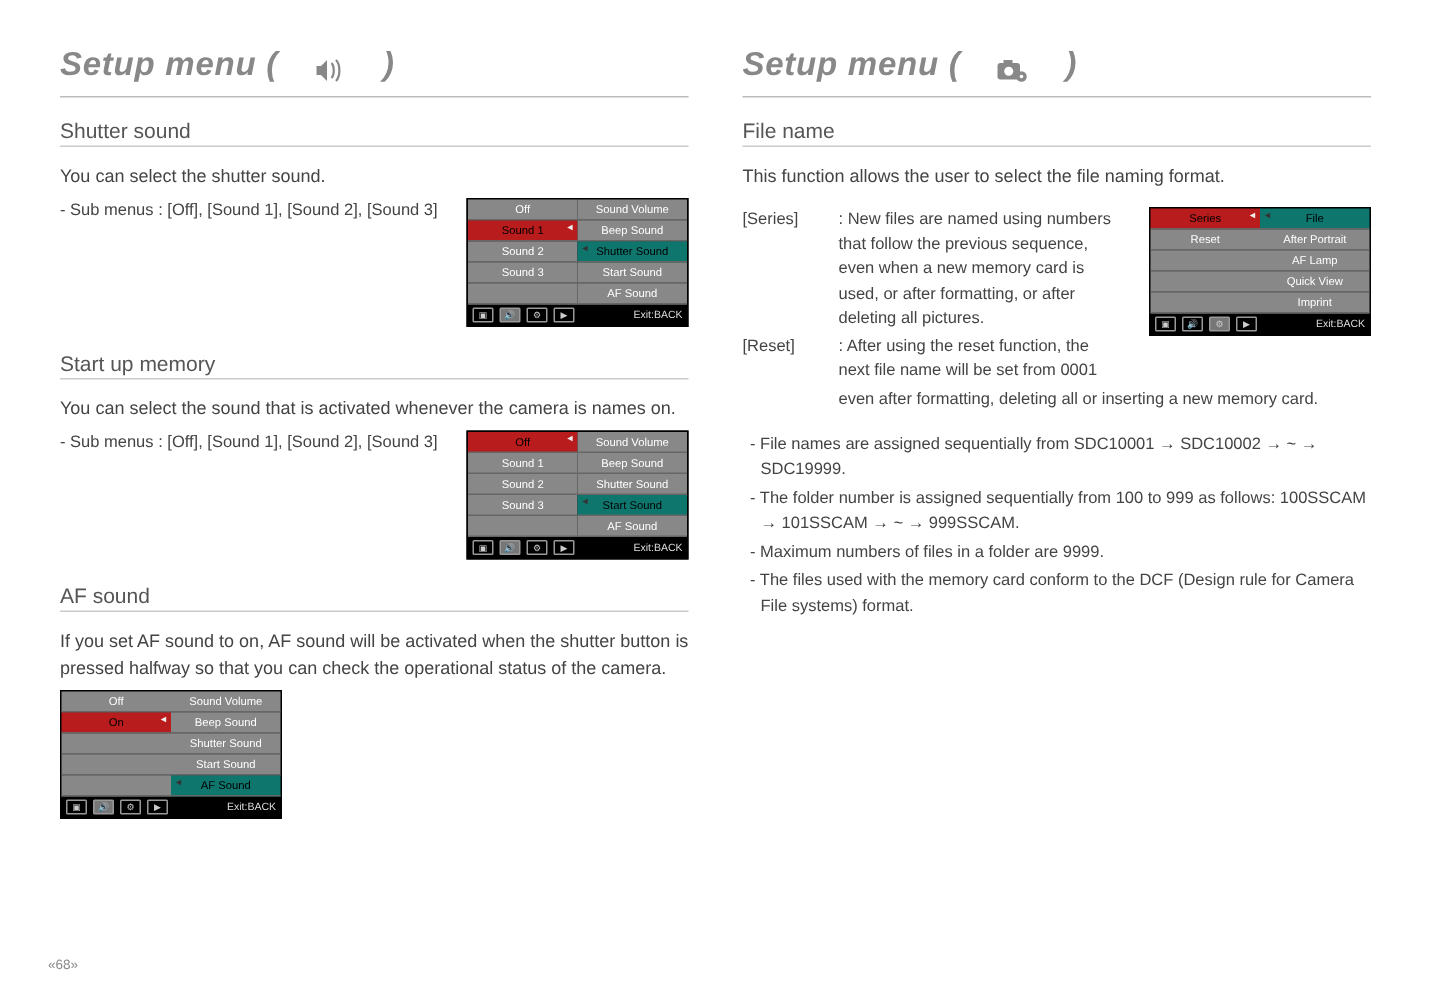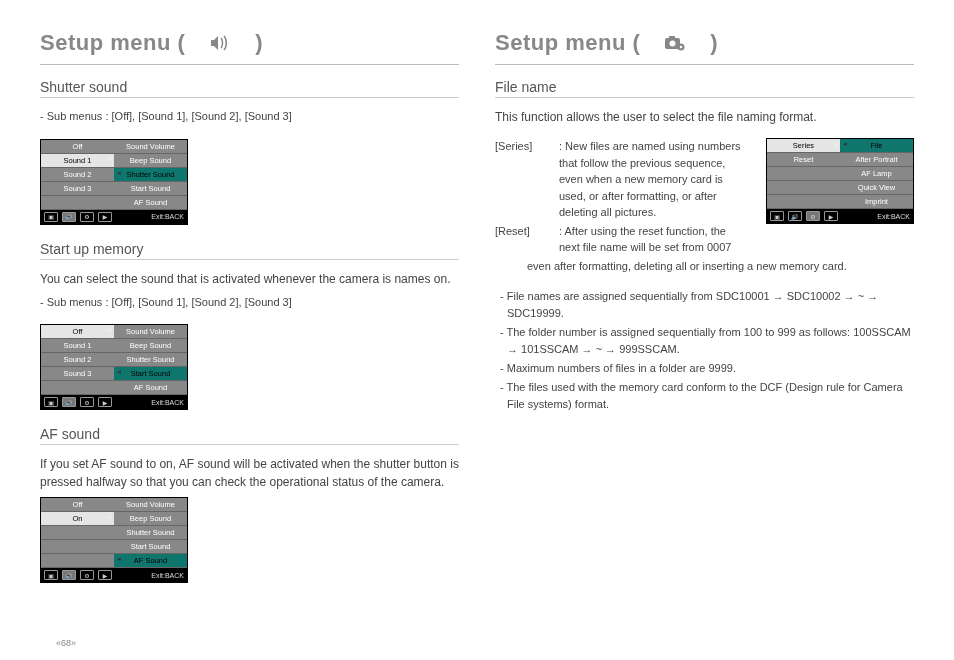--- a/index.html
+++ b/index.html
@@ -8,34 +8,34 @@
     height: 660px;
     font-family: Arial, Helvetica, sans-serif;
     background: #fff;
     color: #333;
     position: relative;
     padding: 30px 40px 20px 40px;
     display: flex;
     gap: 36px;
   }
   .column { flex: 1; display: flex; flex-direction: column; }
-  .title-row { display: flex; align-items: center; gap: 24px; margin-bottom: 4px; }
+  .title-row { display: flex; align-items: flex-end; gap: 24px; margin-bottom: 4px; font-style: italic; }
   .page-title {
     font-size: 22px;
     font-weight: bold;
     color: #888;
     letter-spacing: 0.5px;
   }
   .title-icon { display: inline-flex; align-items: center; }
   .title-sep { border: none; border-top: 1px solid #bbb; margin: 4px 0 14px 0; }
   .section-heading { font-size: 14px; color: #555; margin-bottom: 2px; font-weight: 400; }
   .section-sep { border: none; border-top: 1px solid #ccc; margin-bottom: 10px; }
   .body-text { font-size: 12px; color: #444; line-height: 1.5; margin-bottom: 6px; }
   .sub-text { font-size: 11px; color: #444; line-height: 1.5; }
-  .section-block { display: flex; gap: 14px; align-items: flex-start; margin-bottom: 16px; flex-direction: column; }
+  .section-block { display: flex; gap: 14px; align-items: flex-start; margin-bottom: 16px; }
   .section-block .textcol { flex: 1; }
   .menu-box {
     width: 148px;
     background: #000;
     border: 1px solid #000;
     font-size: 8px;
     color: #fff;
   }
   .menu-body { display: flex; }
   .menu-col { flex: 1; display: flex; flex-direction: column; }
@@ -43,21 +43,21 @@
     background: #888;
     color: #fff;
     text-align: center;
     padding: 2px 0;
     border-bottom: 1px solid #666;
     font-size: 7.5px;
     white-space: nowrap;
     overflow: hidden;
     position: relative;
   }
-  .menu-item.selected { background: #e5e5e5; color: #000; }
+  .menu-item.selected { background: #b91c1c; color: #000; }
   .menu-item.active-right { background: #0f766e; color: #000; }
   .arrow-left::before {
     content: "◄";
     position: absolute;
     left: 2px;
     font-size: 6px;
     color: #333;
   }
   .arrow-right-small::after {
     content: "◄";
@@ -96,21 +96,21 @@
   .notes-list li {
     list-style: none;
     text-indent: -7px;
     padding-left: 12px;
     margin-bottom: 2px;
   }
   .notes-list li::before { content: "- "; }
   .page-number {
     position: absolute;
     bottom: 12px;
-    left: 56px;
+    left: 32px;
     font-size: 9px;
     color: #888;
   }
   .filename-block { display: flex; gap: 20px; align-items: flex-start; }
   .filename-block .deftext { flex: 1; }
 </style>
 </head>
 <body>
 
 <div class="column">
@@ -122,20 +122,21 @@
           <path d="M12 4c2 2 2 8 0 10M15 2c3 3 3 11 0 14" stroke="#888" stroke-width="1.5" fill="none"></path>
         </svg>
     </span>
     <span class="page-title">)</span>
   </div>
   <hr class="title-sep">
 
   <div>
     <div class="section-heading">Shutter sound</div>
     <hr class="section-sep">
+    <div class="body-text">You can select the shutter sound.</div>
     <div class="section-block">
       <div class="textcol">
         <div class="sub-text">- Sub menus : [Off], [Sound 1], [Sound 2], [Sound 3]</div>
       </div>
       <div class="menu-box">
           <div class="menu-body">
             <div class="menu-col">
               <div class="menu-item">Off</div>
               <div class="menu-item selected arrow-right-small">Sound 1</div>
               <div class="menu-item">Sound 2</div>
@@ -256,21 +257,21 @@
     <div class="body-text">This function allows the user to select the file naming format.</div>
 
     <div class="filename-block" style="margin-top:12px;">
       <div class="deftext def-list">
         <div class="def-row">
           <div class="def-term">[Series]</div>
           <div class="def-desc">: New files are named using numbers that follow the previous sequence, even when a new memory card is used, or after formatting, or after deleting all pictures.</div>
         </div>
         <div class="def-row">
           <div class="def-term">[Reset]</div>
-          <div class="def-desc">: After using the reset function, the next file name will be set from 0007</div>
+          <div class="def-desc">: After using the reset function, the next file name will be set from 0001</div>
         </div>
       </div>
       <div class="menu-box">
           <div class="menu-body">
             <div class="menu-col">
               <div class="menu-item selected arrow-right-small">Series</div>
               <div class="menu-item">Reset</div>
               <div class="menu-item" style="background: rgb(136, 136, 136);">&nbsp;</div>
               <div class="menu-item" style="background: rgb(136, 136, 136);">&nbsp;</div>
               <div class="menu-item" style="background: rgb(136, 136, 136);">&nbsp;</div>
@@ -286,21 +287,21 @@
           <div class="menu-footer">
             <span class="footer-icon">▣</span>
             <span class="footer-icon">🔊</span>
             <span class="footer-icon active">⚙</span>
             <span class="footer-icon">▶</span>
             <span class="spacer"></span>
             <span class="exit">Exit:BACK</span>
           </div>
         </div>
     </div>
-    <div class="def-list def-desc-full" style="margin-bottom:14px;margin-left:32px;">even after formatting, deleting all or inserting a new memory card.</div>
+    <div class="def-list def-desc-full" style="margin-bottom:14px;">even after formatting, deleting all or inserting a new memory card.</div>
 
     <ul class="notes-list">
         <li>File names are assigned sequentially from SDC10001 → SDC10002 → ~ → SDC19999.</li>
         <li>The folder number is assigned sequentially from 100 to 999 as follows: 100SSCAM → 101SSCAM → ~ → 999SSCAM.</li>
         <li>Maximum numbers of files in a folder are 9999.</li>
         <li>The files used with the memory card conform to the DCF (Design rule for Camera File systems) format.</li>
       </ul>
   </div>
 </div>
 

